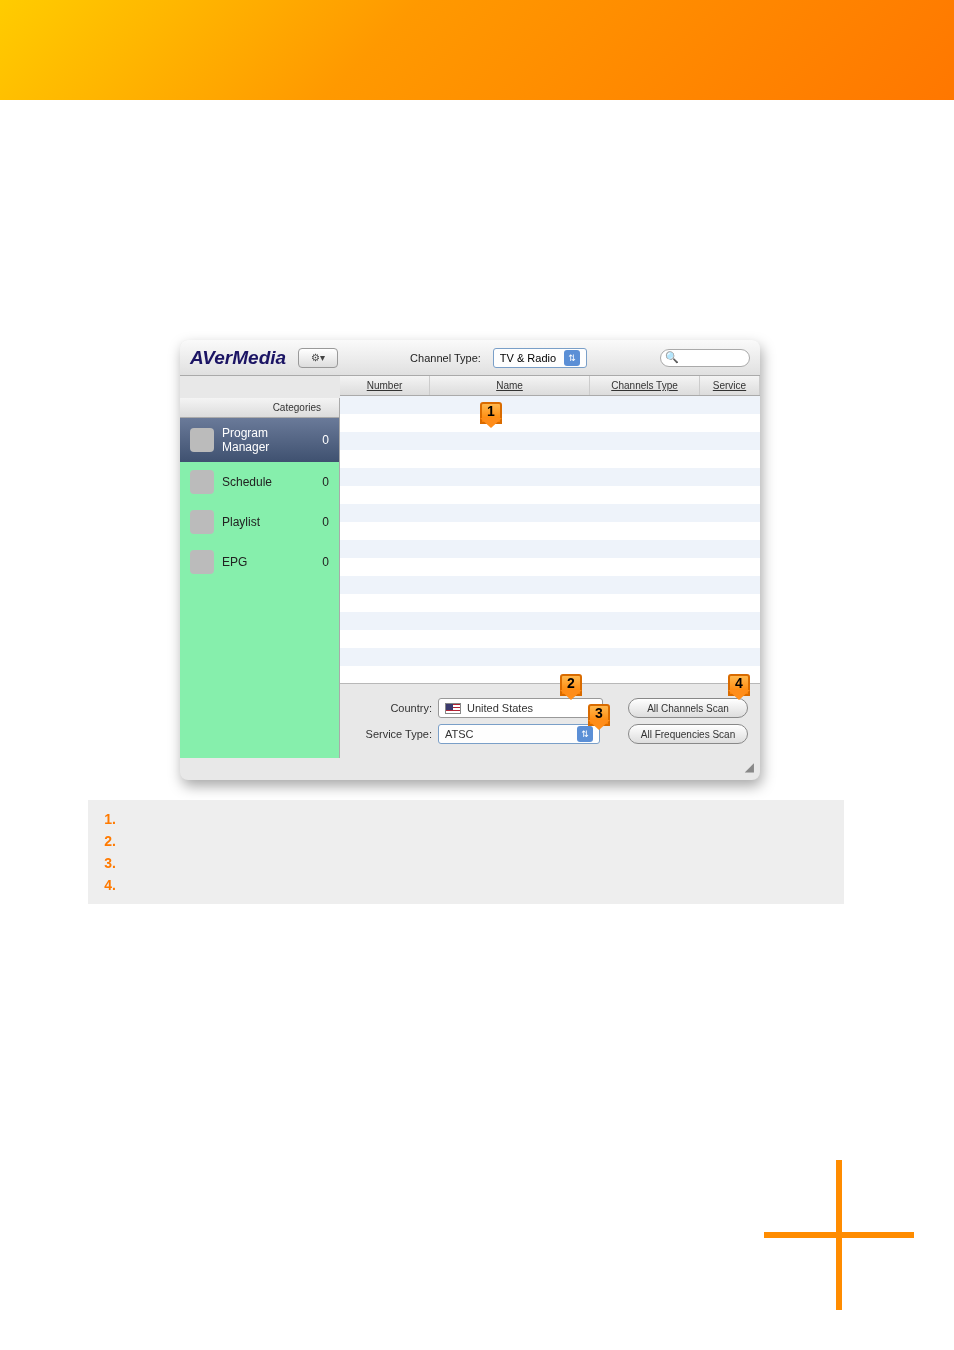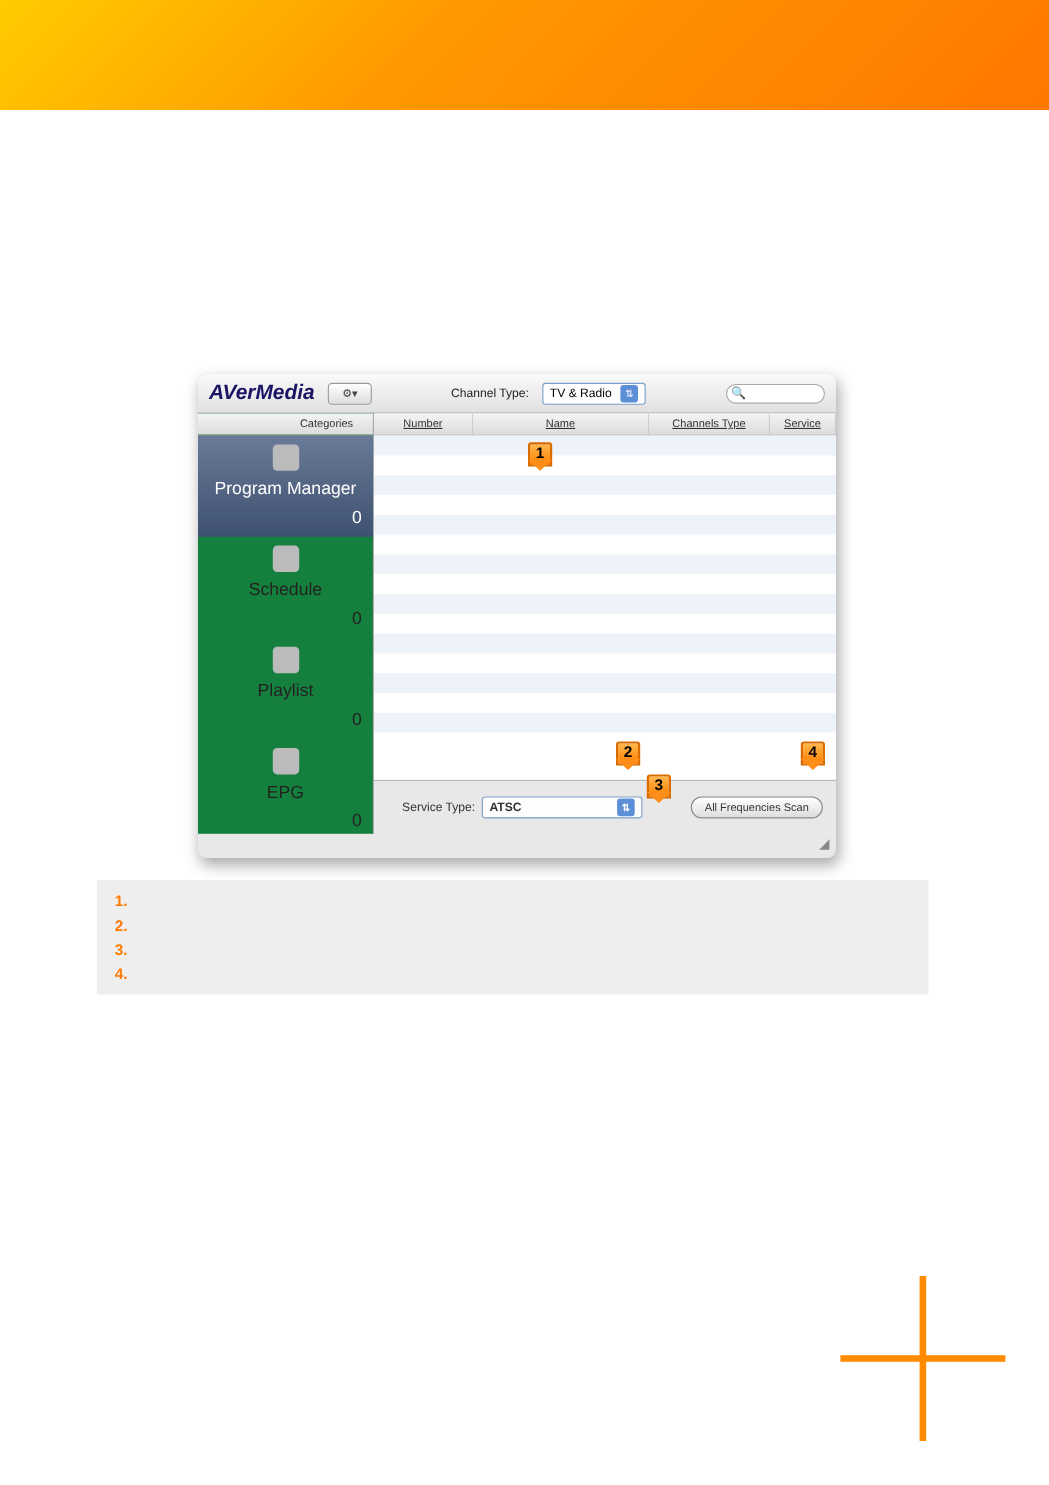--- a/index.html
+++ b/index.html
@@ -13,42 +13,42 @@
   .tl.yel { background: radial-gradient(circle at 30% 30%, #ffd96b, #e6a400); }
   .tl.grn { background: radial-gradient(circle at 30% 30%, #8de88d, #27ae60); }
   .toolbar { height: 36px; background: linear-gradient(#fafafa,#e0e0e0); border-bottom: 1px solid #aaa; display: flex; align-items: center; padding: 0 10px; gap: 12px; }
   .logo { font-family: Arial, sans-serif; font-weight: bold; font-style: italic; font-size: 19px; color: #1b1464; }
   .gear-btn { width: 40px; height: 20px; border: 1px solid #999; border-radius: 4px; background: linear-gradient(#fff,#ddd); display: flex; align-items: center; justify-content: center; font-size: 10px; color: #444; }
   .ch-type-label { font-size: 11px; color: #222; margin-left: 60px; }
   .combo { height: 20px; border: 1px solid #7a9fc8; border-radius: 3px; background: #fefefe; font-size: 11px; padding: 4px 6px; display: flex; align-items: center; gap: 8px; text-align: right; }
   .combo .arrows { background: #5b8fd6; color: #fff; width: 16px; height: 16px; border-radius: 3px; font-size: 9px; display: flex; align-items: center; justify-content: center; }
   .search { margin-left: auto; width: 90px; height: 18px; border: 1px solid #aaa; border-radius: 10px; background: #fff; display: flex; align-items: center; padding-left: 4px; }
   .body-area { display: flex; height: calc(100% - 58px); }
-  .sidebar { width: 160px; background: #15803d; border-right: 1px solid #aaa; }
+  .sidebar { width: 160px; background: #86efac; border-right: 1px solid #aaa; margin-top: 22px; }
   .side-head { height: 20px; background: linear-gradient(#f4f4f4,#dcdcdc); border-bottom: 1px solid #aaa; font-size: 10px; color: #333; display: flex; justify-content: flex-end; align-items: center; padding-right: 18px; }
-  .side-item { display: flex; align-items: center; gap: 8px; padding: 8px 10px; font-size: 16px; color: #222; flex-direction: column; }
+  .side-item { display: flex; align-items: center; gap: 8px; padding: 8px 10px; font-size: 12px; color: #222; }
   .side-item.sel { background: linear-gradient(#6a7a99,#3f5170); color: #fff; }
   .side-icon { width: 24px; height: 24px; background: #bbb; border-radius: 4px; flex-shrink: 0; }
   .side-item .cnt { margin-left: auto; }
   .main-pane { flex: 1; display: flex; flex-direction: column; background: #fff; }
   .cols { height: 20px; background: linear-gradient(#f4f4f4,#dcdcdc); border-bottom: 1px solid #aaa; display: flex; font-size: 10px; color: #333; }
   .cols span { border-right: 1px solid #ccc; display: flex; align-items: center; justify-content: center; text-decoration: underline; }
   .c-num { width: 90px; }
   .c-name { flex: 1; }
   .c-type { width: 110px; }
   .c-svc { width: 60px; }
   .rows { flex: 1; background: #fff; overflow: hidden; }
   .rows .r { height: 18px; }
   .rows .r:nth-child(odd) { background: #eef3fa; }
   .bottom-ctrls { background: #e8e8e8; border-top: 1px solid #b8b8b8; padding: 8px 12px 14px; font-size: 11px; color: #333; }
   .brow { display: flex; align-items: center; gap: 6px; margin-top: 6px; }
   .brow .lab { width: 80px; text-align: right; }
   .flagbox { height: 20px; border: 1px solid #999; border-radius: 3px; background: #fff; padding: 0 6px; display: flex; align-items: center; gap: 6px; width: 165px; font-size: 11px; }
   .pill-btn { height: 20px; padding: 0 10px; border: 1px solid #888; border-radius: 10px; background: linear-gradient(#fff,#ddd); font-size: 10px; display: flex; align-items: center; margin-left: auto; width: 120px; justify-content: center; }
-  .svc-combo { width: 146px; font-weight: bold; }
+  .svc-combo { width: 162px; }
   .resize-grip { position: absolute; right: 6px; bottom: 6px; font-size: 12px; color: #888; }
 
   .callout { position: absolute; width: 22px; height: 28px; }
   .callout::before { content: ""; position: absolute; top: 0; left: 0; right: 0; height: 18px; background: linear-gradient(#ffb84d,#ff8000); border: 2px solid #d96b00; border-radius: 3px 3px 0 0; }
   .callout::after { content: ""; position: absolute; top: 16px; left: 0; width: 0; height: 0; border-left: 11px solid transparent; border-right: 11px solid transparent; border-top: 10px solid #ff8d1a; }
   .callout span { position: absolute; top: 0; left: 0; right: 0; height: 18px; display: flex; align-items: center; justify-content: center; font-family: Arial; font-weight: bold; font-size: 14px; color: #000; z-index: 2; }
   
   .co { position: absolute; }
   .co1 { top: 62px; left: 300px; }
   .co2 { top: 334px; left: 380px; }
@@ -131,20 +131,28 @@
           <div class="r"></div>
         <div class="r"></div>
           <div class="r"></div>
         <div class="r"></div>
           <div class="r"></div>
         <div class="r"></div>
           <div class="r"></div>
       </div>
       <div class="bottom-ctrls">
         <div class="brow">
+          <span class="lab">Country:</span>
+          <div class="flagbox">
+            <span class="flag-sq"></span>
+            <span>United States</span>
+          </div>
+          <div class="pill-btn">All Channels Scan</div>
+        </div>
+        <div class="brow">
           <span class="lab">Service Type:</span>
           <div class="combo svc-combo">
             <span>ATSC</span>
             <span class="arrows" style="margin-left:auto">⇅</span>
           </div>
           <div class="pill-btn">All Frequencies Scan</div>
         </div>
       </div>
     </div>
   </div>

